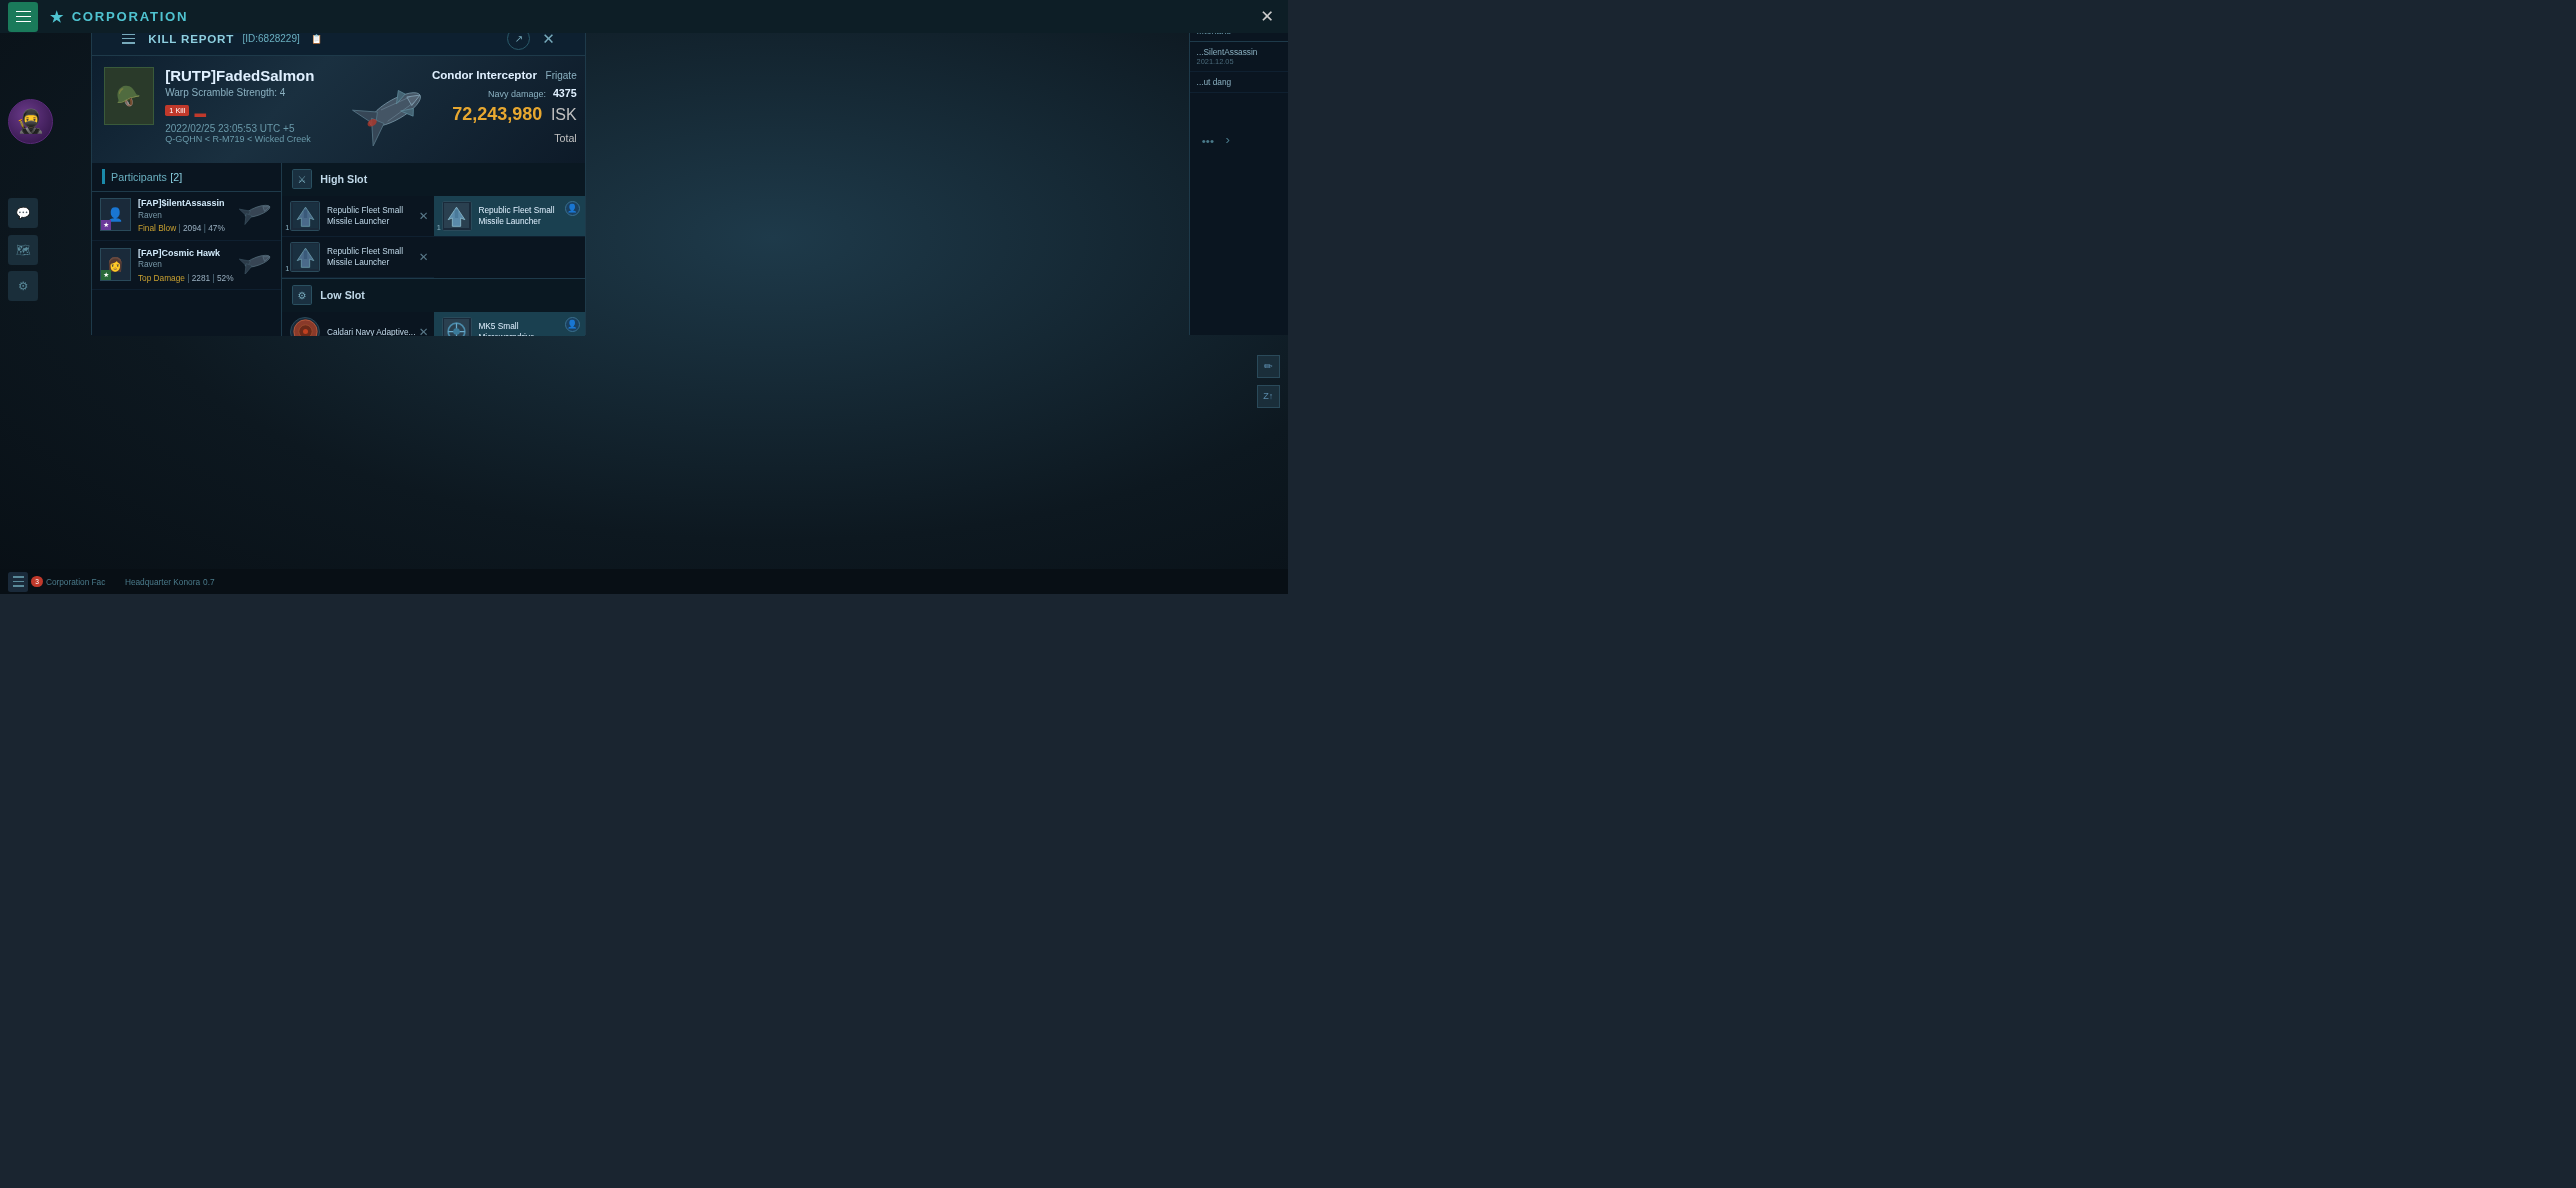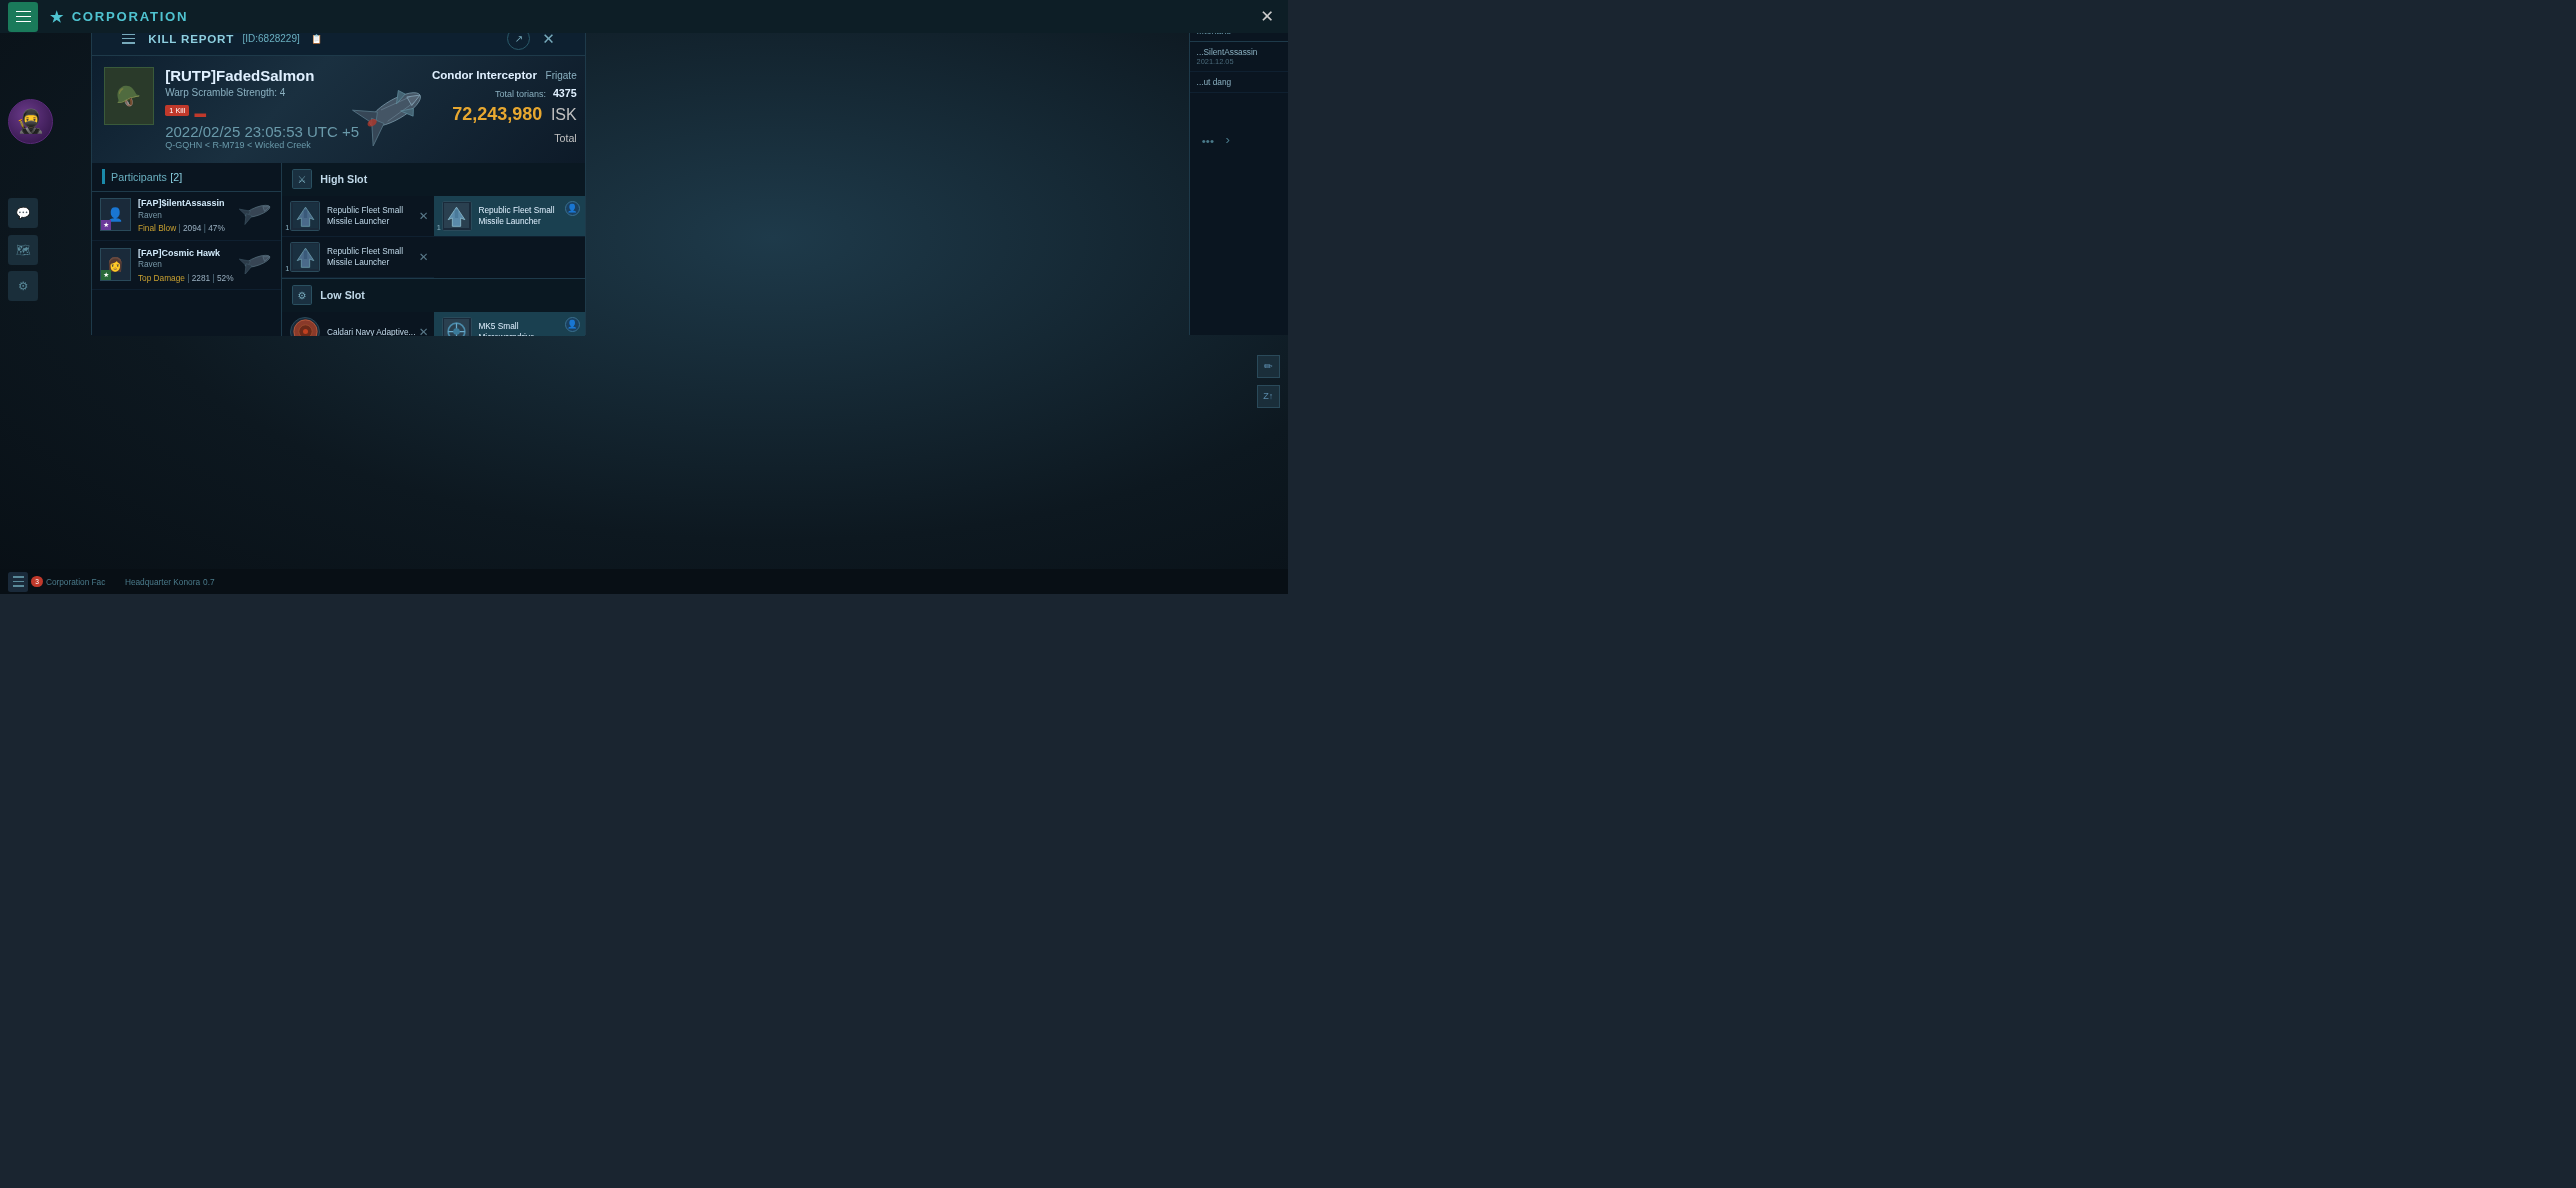--- a/index.html
+++ b/index.html
@@ -197,21 +197,21 @@
       display: inline-block;
       background: #c0392b;
       color: #fff;
       font-size: 7.4px;
       padding: 0.8px 4.1px;
       border-radius: 1.7px;
       margin-bottom: 5px;
     }
     .hero-date {
       color: #6a9aaa;
-      font-size: 15px;
+      font-size: 10px;
     }
     .hero-location {
       color: #6a9aaa;
       font-size: 9px;
     }
 
     
     .ship-display {
       position: absolute;
       right: 116px;
@@ -607,21 +607,21 @@
         </g>
       </svg>
     </div>
 
     <div class="kill-stats">
       <div>
         <span class="ship-class">Condor Interceptor</span>
         <span class="ship-type" style="margin-left:5px;">Frigate</span>
       </div>
       <div style="margin:3.3px 0;">
-        <span class="damage-label">Total torians:</span>
+        <span class="damage-label">Navy damage:</span>
         <span class="damage-value" style="margin-left:3.3px;">4375</span>
       </div>
       <div>
         <span class="isk-value">72,243,980</span>
         <span class="isk-label" style="margin-left:5px;">ISK</span>
       </div>
       <div style="margin-top:5px;">
         <span class="kill-type">Total</span>
       </div>
     </div>

